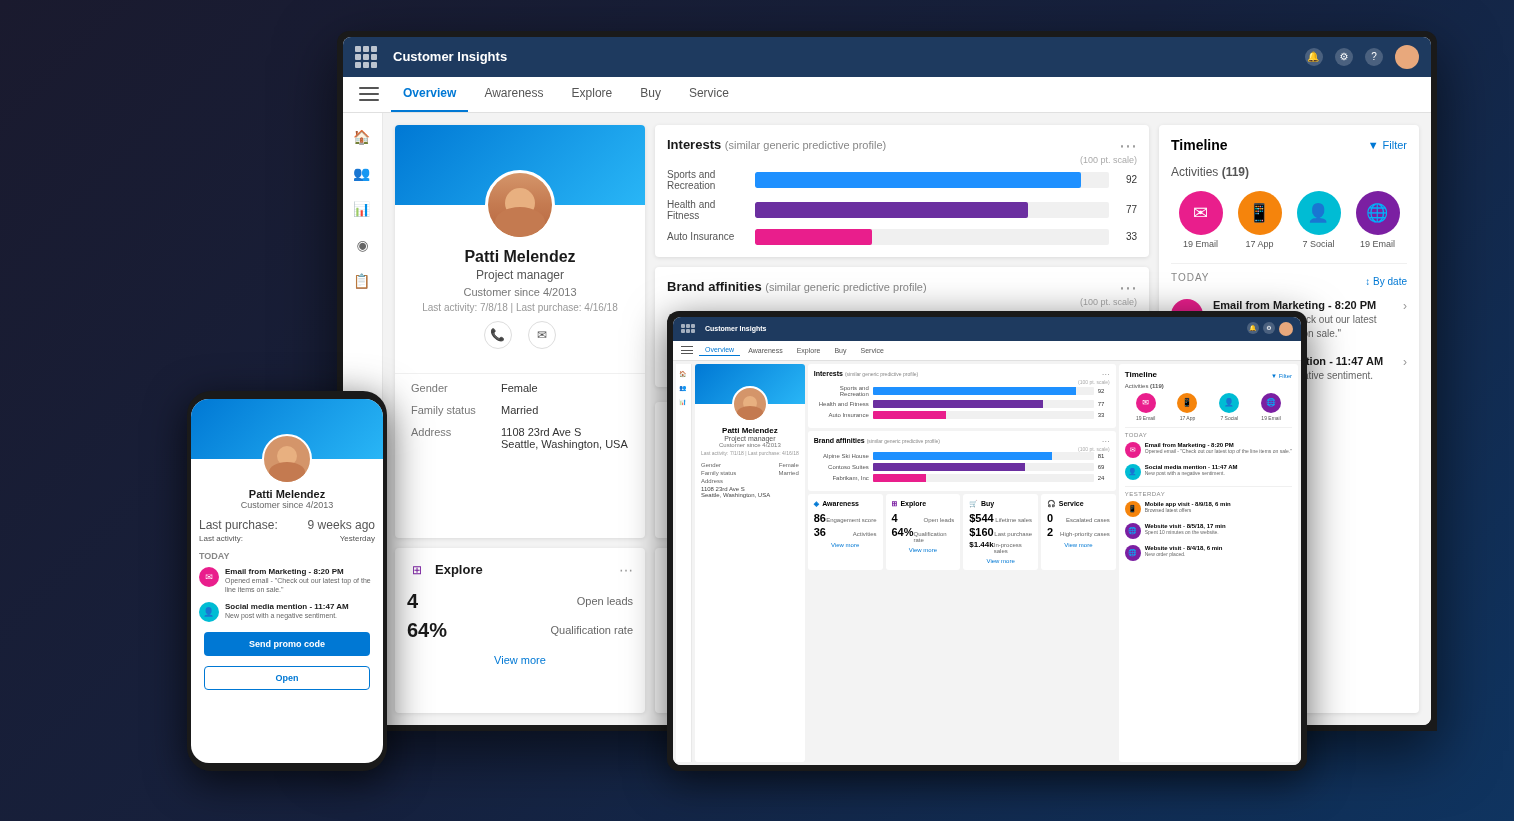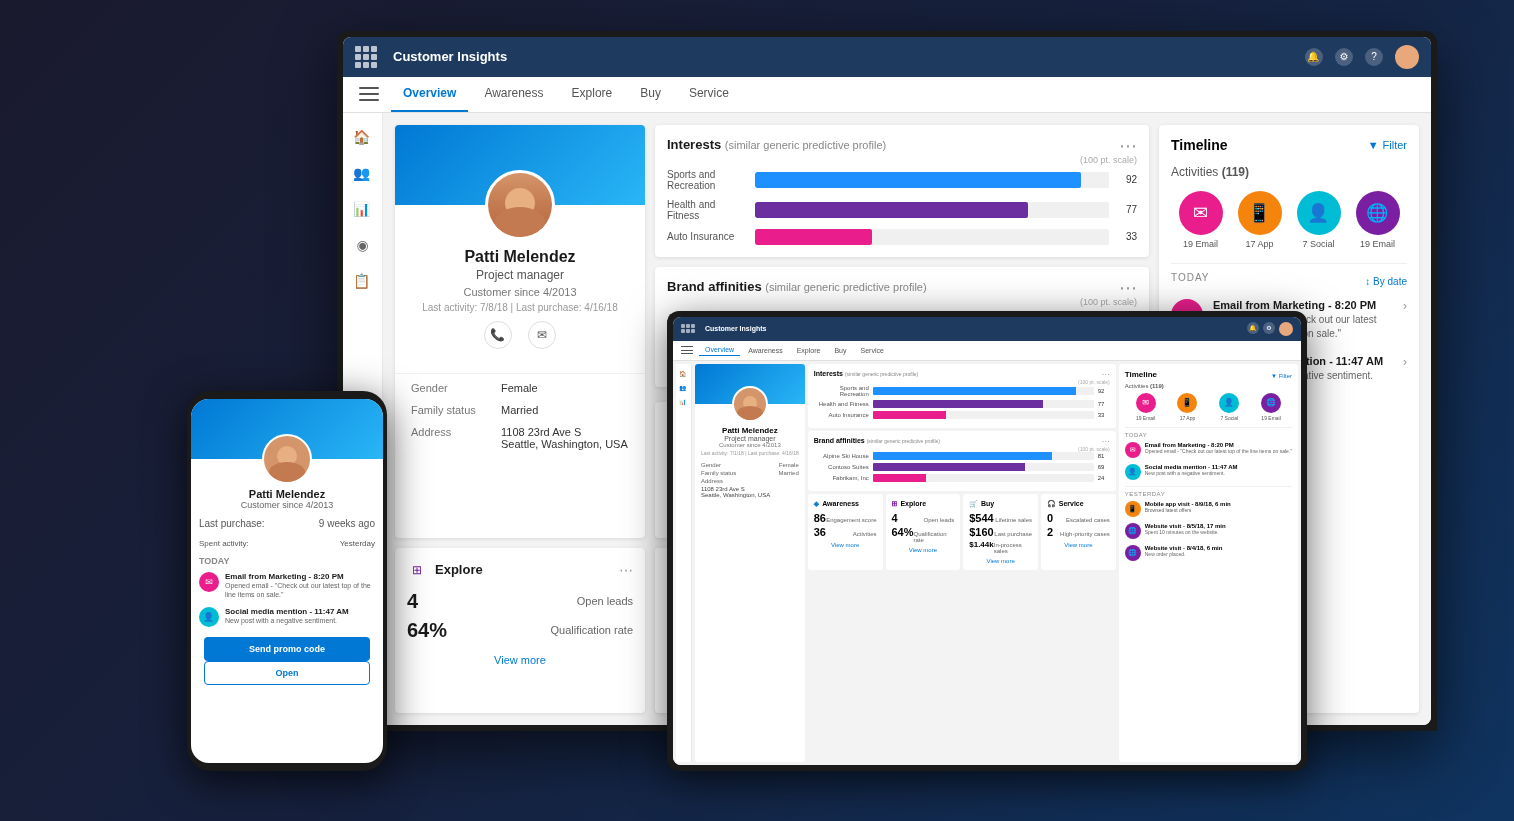--- a/index.html
+++ b/index.html
@@ -582,21 +582,21 @@
     }
     .phone-timeline-desc {
       font-size: 7px;
       color: #666;
       line-height: 1.3;
     }
     .phone-buttons {
       padding: 6px 13px;
       display: flex;
       flex-direction: column;
-      gap: 0;
+      gap: 10px;
     }
     .phone-btn {
       width: 100%;
       height: 24px;
       border-radius: 4px;
       display: flex; align-items: center; justify-content: center;
       font-size: 9px;
       font-weight: 600;
       cursor: pointer;
     }
@@ -1159,26 +1159,26 @@
     <div class="phone-screen">
       <div class="phone-header-bg"></div>
       <div class="phone-avatar-wrap">
         <div class="phone-avatar"></div>
       </div>
       <div class="phone-info">
         <div class="phone-name">Patti Melendez</div>
         <div class="phone-role">Customer since 4/2013</div>
       </div>
       <div class="phone-details">
-        <div style="display:flex;justify-content:space-between;font-size:10px;color:#555;margin-bottom:10px;">
+        <div style="display:flex;justify-content:space-between;font-size:12px;color:#555;margin-bottom:2px;">
           <span>Last purchase:</span>
           <span>9 weeks ago</span>
         </div>
         <div style="display:flex;justify-content:space-between;font-size:8px;color:#555;">
-          <span>Spent activity:</span>
+          <span>Last activity:</span>
           <span>Yesterday</span>
         </div>
       </div>
       <div class="phone-section-title">TODAY</div>
       <div class="phone-timeline-item">
         <div class="phone-timeline-icon" style="background:#e91e8c;">✉</div>
         <div class="phone-timeline-text">
           <div class="phone-timeline-title">Email from Marketing - 8:20 PM</div>
           <div class="phone-timeline-desc">Opened email - "Check out our latest top of the line items on sale."</div>
         </div>

